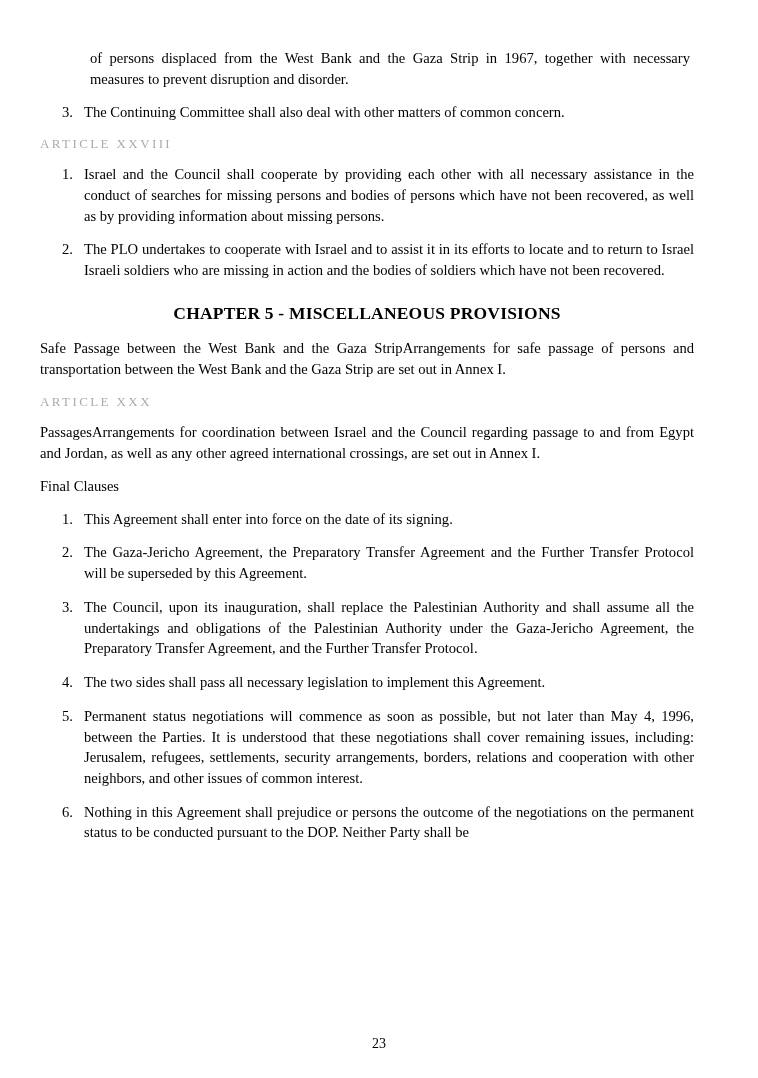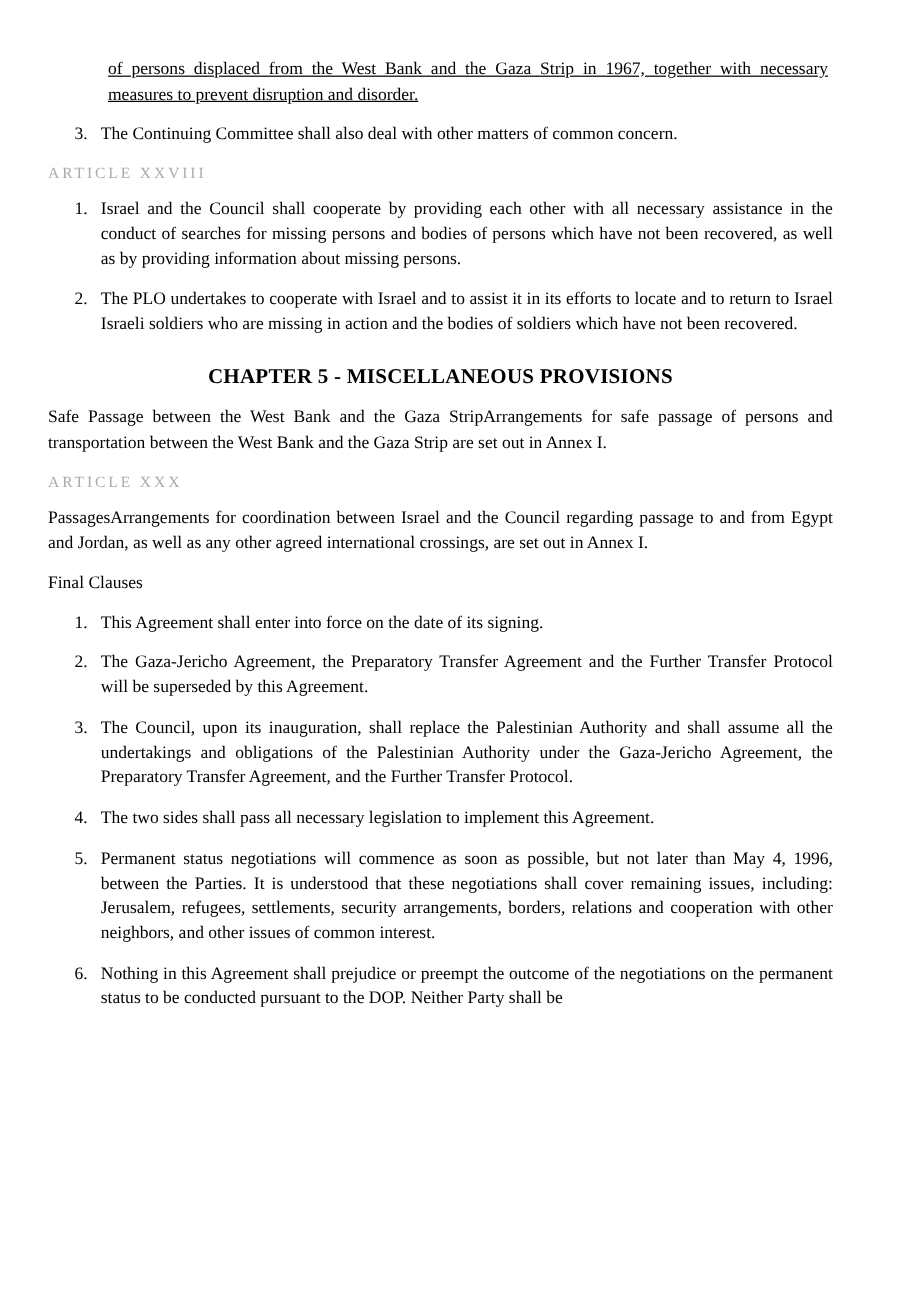--- a/index.html
+++ b/index.html
@@ -42,21 +42,20 @@
   }
   .indent-block .body {
     flex: 1 1 auto;
     font-size: 14.6px;
     line-height: 1.42;
     text-align: justify;
   }
   .topblock {
     padding-left: 50px;
     padding-right: 4px;
-    text-decoration: underline;
   }
   .article-head {
     font-size: 13px;
     letter-spacing: 2.4px;
     color: #8a8a8a;
     font-family: "Liberation Serif", serif;
     margin: 0 0 12px 0;
     opacity: .72;
     filter: blur(0.45px);
     -webkit-filter: blur(0.45px);
@@ -137,16 +136,17 @@
   <div class="indent-block">
     <span class="num">4.</span>
     <span class="body">The two sides shall pass all necessary legislation to implement this Agreement.</span>
   </div>
   <div class="indent-block">
     <span class="num">5.</span>
     <span class="body">Permanent status negotiations will commence as soon as possible, but not later than May 4, 1996, between the Parties. It is understood that these negotiations shall cover remaining issues, including: Jerusalem, refugees, settlements, security arrangements, borders, relations and cooperation with other neighbors, and other issues of common interest.</span>
   </div>
   <div class="indent-block">
     <span class="num">6.</span>
-    <span class="body">Nothing in this Agreement shall prejudice or preempt the outcome of the negotiations on the permanent status to be conducted pursuant to the DOP. Neither Party shall be</span>
+    <span class="body">Nothing in this Agreement shall prejudice or persons the outcome of the negotiations on the permanent status to be conducted pursuant to the DOP. Neither Party shall be</span>
   </div>
 
+  <div class="pagenum">23</div>
 </div>
 
 </body></html>

